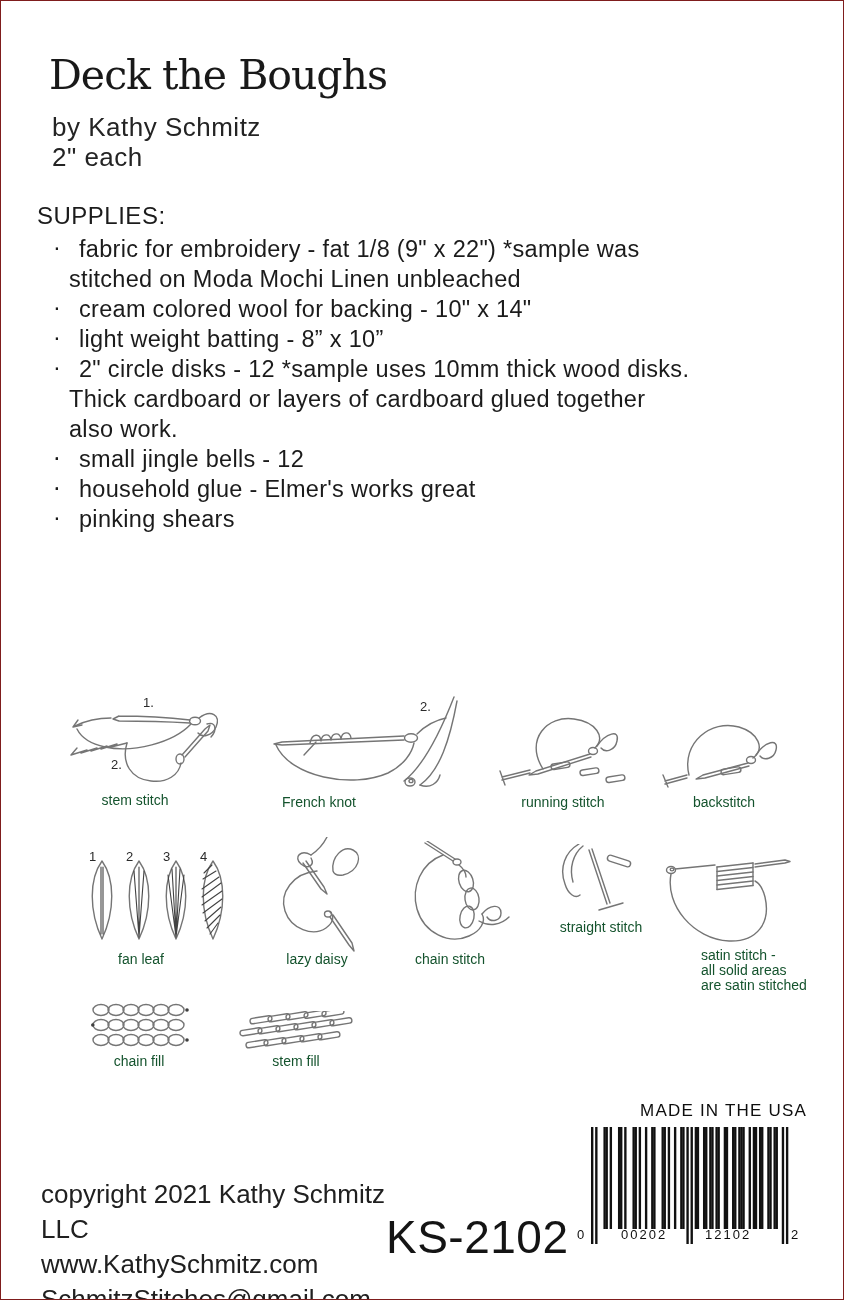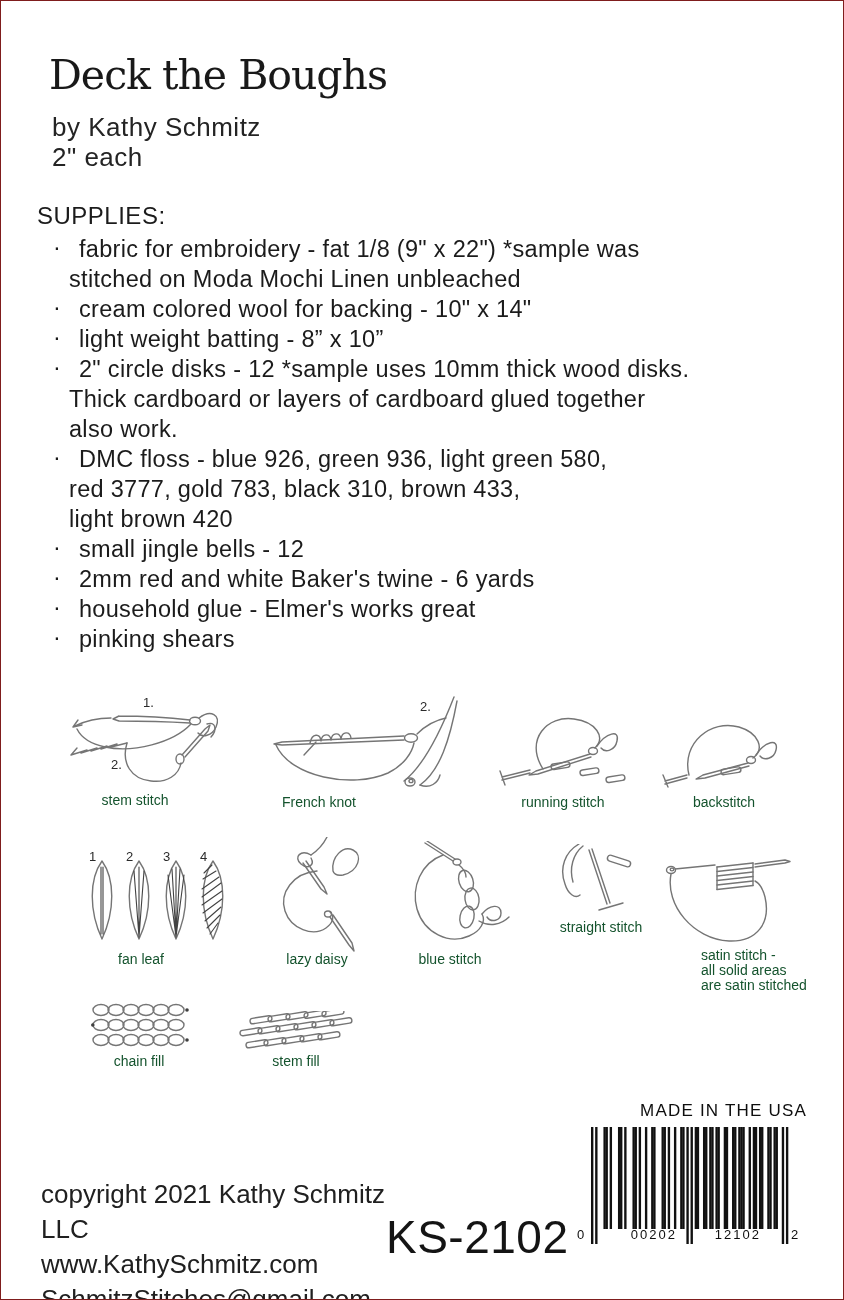--- a/index.html
+++ b/index.html
@@ -28,21 +28,21 @@
   }
   .sketch .dark{stroke:#424242;stroke-width:1.1;}
   .sketch .dot{fill:#3f3f3f;stroke:none;}
   .sketch text{font:13px "Liberation Sans",sans-serif;fill:#2a2a2a;}
   .cap{position:absolute;transform:translateX(-50%);font-size:14px;color:#14532d;white-space:nowrap;}
   .cap.left{transform:none;white-space:pre-line;line-height:15px;}
   .made-in{position:absolute;left:0;top:0;width:100%;text-align:right;font-size:17px;letter-spacing:1.2px;color:#0e0e0e;}
   .barcode-wrap{position:absolute;left:576px;top:1100px;width:230px;height:152px;}
   .bars{position:absolute;left:14px;top:26px;}
   .bc-num{position:absolute;font-size:13px;color:#0e0e0e;top:126px;}
-  .bc-num.g{width:56px;text-align:right;letter-spacing:2px;}
+  .bc-num.g{width:56px;text-align:left;letter-spacing:2px;}
   .copyright{position:absolute;left:40px;top:1176px;width:360px;text-align:left;font-size:26px;line-height:1.35;color:#202020;}
   .item-code{position:absolute;left:385px;top:1196px;font-size:46px;letter-spacing:.5px;color:#141414;margin-top:13px;}
 </style>
 </head>
 <body>
 
 <div class="page">
 
   <h1 class="title">Deck the Boughs</h1>
   <div class="byline">by Kathy Schmitz</div>
@@ -50,25 +50,23 @@
 
   <h2 class="supplies-heading">SUPPLIES:</h2>
   <ul class="supplies">
     <li class="supply"><span class="bullet">·</span><span class="stext">fabric for embroidery - fat 1/8 (9" x 22") *sample was
 stitched on Moda Mochi Linen unbleached</span></li>
     <li class="supply"><span class="bullet">·</span><span class="stext">cream colored wool for backing - 10" x 14"</span></li>
     <li class="supply"><span class="bullet">·</span><span class="stext">light weight batting - 8” x 10”</span></li>
     <li class="supply"><span class="bullet">·</span><span class="stext">2" circle disks - 12  *sample uses 10mm thick wood disks.
 Thick cardboard or layers of cardboard glued together
 also work.</span></li>
-    <li class="supply"><span class="bullet">·</span><span class="stext">DMC floss - blue 926,  green 936, light green 580,
-red 3777, gold 783, black 310, brown 433,
-light brown 420</span></li>
+    <li class="supply"><span class="bullet">·</span></li>
     <li class="supply"><span class="bullet">·</span><span class="stext">small jingle bells - 12</span></li>
-    <li class="supply"><span class="bullet">·</span><span class="stext">2mm red and white Baker's twine - 6 yards</span></li>
+    <li class="supply"><span class="bullet">·</span></li>
     <li class="supply"><span class="bullet">·</span><span class="stext">household glue - Elmer's works great</span></li>
     <li class="supply"><span class="bullet">·</span><span class="stext">pinking shears</span></li>
   </ul>
 
   <div class="diagrams">
 
     <figure class="diag" style="left:62px;top:690px;width:190px;height:102px">
       <svg class="sketch" viewBox="0 0 190 102">
         <path d="M10,36 L19,34 M10,36 L15,29"></path>
         <path d="M12,35 C22,30 36,27 48,27"></path>
@@ -168,21 +166,21 @@
         <ellipse cx="48" cy="21" rx="4" ry="3"></ellipse>
         <path d="M34,14 C12,22 2,46 8,68 C15,92 40,104 60,95 C72,90 77,80 73,73"></path>
         <path d="M50,24 C55,28 57,32 57,36"></path>
         <ellipse cx="57" cy="40" rx="7" ry="11" transform="rotate(-18 57 40)"></ellipse>
         <ellipse cx="63" cy="58" rx="7" ry="11" transform="rotate(-8 63 58)"></ellipse>
         <ellipse cx="58" cy="76" rx="7" ry="11" transform="rotate(12 58 76)"></ellipse>
         <path d="M73,73 C80,64 92,62 92,72 C92,80 82,82 78,76"></path>
         <path d="M70,80 C80,86 92,84 100,76"></path>
       </svg>
     </figure>
-    <div class="cap" style="left:449px;top:950px">blue stitch</div>
+    <div class="cap" style="left:449px;top:950px">chain stitch</div>
 
     <figure class="diag" style="left:548px;top:843px;width:88px;height:74px">
       <svg class="sketch" viewBox="0 0 88 74">
         <path d="M30,0 C16,8 10,24 16,40 C19,50 26,55 31,51"></path>
         <path d="M34,2 C24,10 20,24 24,38"></path>
         <path d="M40,6 L58,60 M43,5 L61,59"></path>
         <path d="M50,66 L74,59"></path>
         <rect x="58" y="14" width="24" height="6" rx="3" transform="rotate(18 70 17)"></rect>
       </svg>
     </figure>

